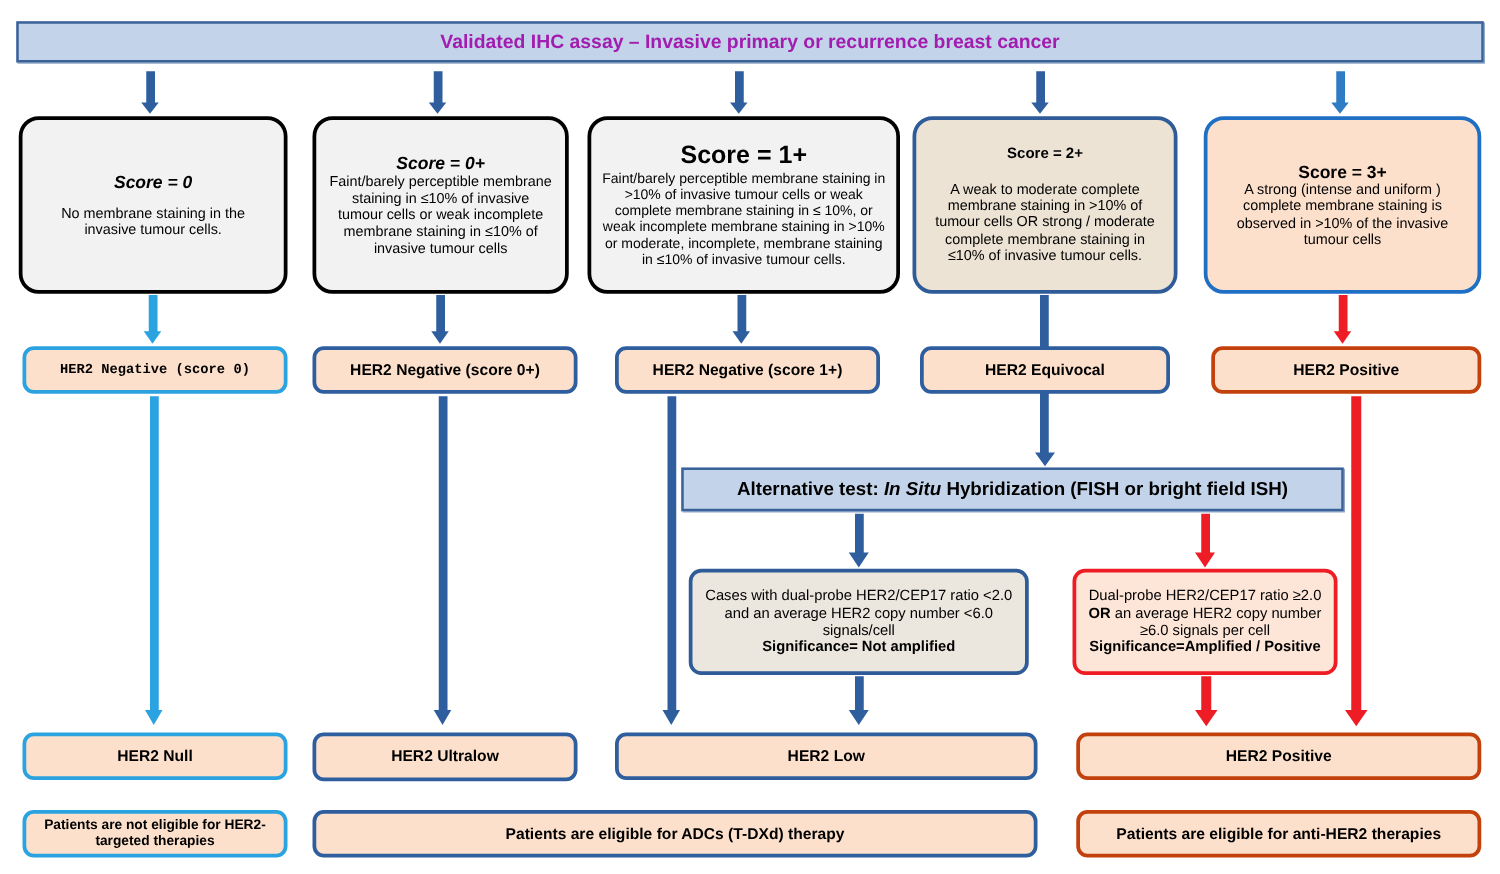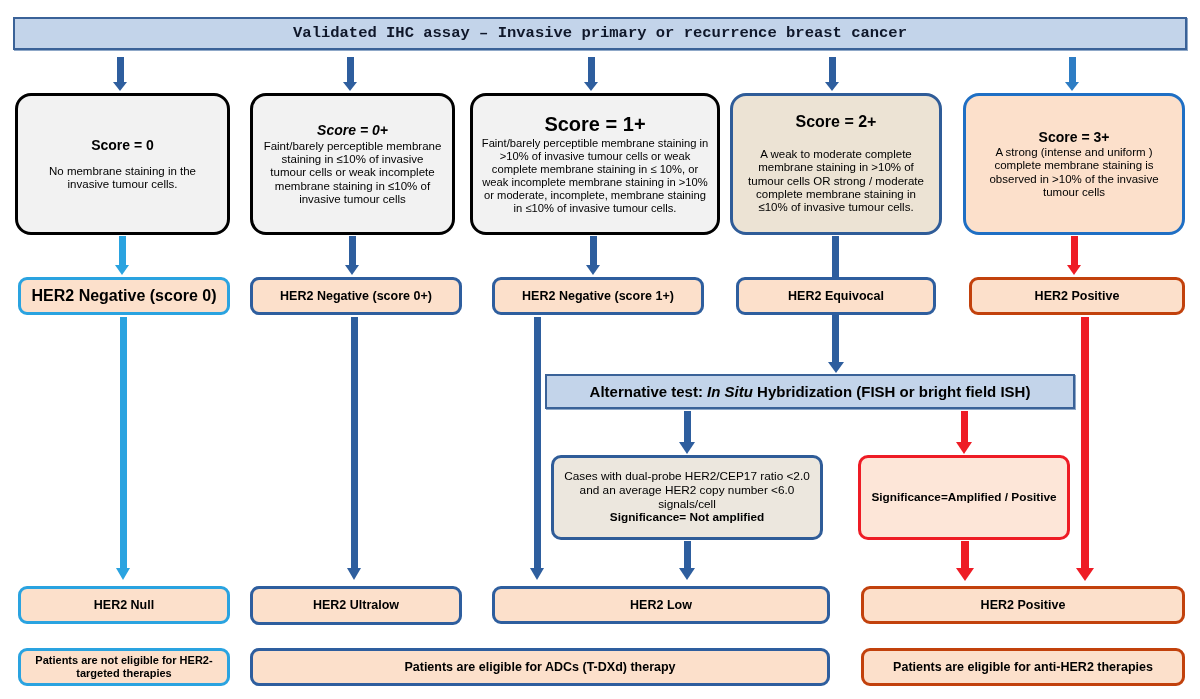--- a/index.html
+++ b/index.html
@@ -28,24 +28,23 @@
   .box .title {
     font-weight: bold;
     display: block;
   }
   .box .body { display: block; }
 
   
   .banner {
     background: #c3d4ea;
     border: 2px solid #3a6298;
-    color: #0f172a;
+    color: #a21caf;
     font-weight: bold;
     box-shadow: 1px 1px 0 #8fa8c8;
-    font-family: Liberation Mono, monospace;
   }
 
   
   .card {
     border-radius: 16px;
   }
   .card-black {
     background: #f2f2f2;
     border: 3px solid #000000;
   }
@@ -112,36 +111,36 @@
   <div class="shaft" style="left:588px; top:57px; width:7px; height:26px; background:#2e5e9e;"></div>
   <div class="head" style="left:584px; top:82px; border-left:7.5px solid transparent; border-right:7.5px solid transparent; border-top:9px solid #2e5e9e;"></div>
 
   <div class="shaft" style="left:829px; top:57px; width:7px; height:26px; background:#2e5e9e;"></div>
   <div class="head" style="left:825px; top:82px; border-left:7.5px solid transparent; border-right:7.5px solid transparent; border-top:9px solid #2e5e9e;"></div>
 
   <div class="shaft" style="left:1069px; top:57px; width:7px; height:26px; background:#2e7dc4;"></div>
   <div class="head" style="left:1065px; top:82px; border-left:7.5px solid transparent; border-right:7.5px solid transparent; border-top:9px solid #2e7dc4;"></div>
 
   <div class="box card card-black" style="left:15px; top:93px; width:215px; height:142px; padding:6px 12px; font-size:11.5px;">
-    <span class="title" style="font-size:14px; margin-bottom:12px;">Score = 0</span>
+    <span class="title" style="font-size:14px; margin-bottom:12px;font-style:italic;">Score = 0</span>
     <span class="body">No membrane staining in the invasive tumour cells.</span>
   </div>
 
   <div class="box card card-black" style="left:250px; top:93px; width:205px; height:142px; padding:5px 10px; font-size:11.5px;">
     <span class="title" style="font-size:14px; margin-bottom:2px;font-style:italic;">Score = 0+</span>
     <span class="body">Faint/barely perceptible membrane staining in ≤10% of invasive tumour cells or weak incomplete membrane staining in ≤10% of invasive tumour cells</span>
   </div>
 
   <div class="box card card-black" style="left:470px; top:93px; width:250px; height:142px; padding:4px 7px; font-size:11.2px;">
     <span class="title" style="font-size:20px; margin-bottom:1px;">Score = 1+</span>
     <span class="body">Faint/barely perceptible membrane staining in &gt;10% of invasive tumour cells or weak complete membrane staining in ≤ 10%, or weak incomplete membrane staining in &gt;10% or moderate, incomplete, membrane staining in ≤10% of invasive tumour cells.</span>
   </div>
 
   <div class="box card card-beige" style="left:730px; top:93px; width:212px; height:142px; padding:5px 9px; font-size:11.5px;">
-    <span class="title" style="font-size:16px; margin-bottom:16px;">Score  = 2+</span>
+    <span class="title" style="font-size:12px; margin-bottom:16px;">Score  = 2+</span>
     <span class="body">A weak to moderate complete membrane staining in &gt;10% of tumour cells OR strong / moderate complete membrane staining in ≤10% of invasive tumour cells.</span>
   </div>
 
   <div class="box card card-peachblue" style="left:963px; top:93px; width:222px; height:142px; padding:5px 9px; font-size:11.5px;">
     <span class="title" style="font-size:14px; margin-bottom:1px;">Score = 3+</span>
     <span class="body">A strong (intense and uniform ) complete membrane staining is observed in &gt;10% of the invasive tumour cells</span>
   </div>
 
   <div class="shaft" style="left:119px; top:236px; width:7px; height:30px; background:#2aa3e0;"></div>
   <div class="head" style="left:115px; top:265px; border-left:7.5px solid transparent; border-right:7.5px solid transparent; border-top:10px solid #2aa3e0;"></div>
@@ -151,21 +150,21 @@
 
   <div class="shaft" style="left:590px; top:236px; width:7px; height:30px; background:#2e5e9e;"></div>
   <div class="head" style="left:586px; top:265px; border-left:7.5px solid transparent; border-right:7.5px solid transparent; border-top:10px solid #2e5e9e;"></div>
 
   <div class="shaft" style="left:832px; top:236px; width:7px; height:128px; background:#2e5e9e;"></div>
   <div class="head" style="left:828px; top:362px; border-left:8px solid transparent; border-right:8px solid transparent; border-top:11px solid #2e5e9e;"></div>
 
   <div class="shaft" style="left:1071px; top:236px; width:7px; height:30px; background:#ee1c25;"></div>
   <div class="head" style="left:1067px; top:265px; border-left:7.5px solid transparent; border-right:7.5px solid transparent; border-top:10px solid #ee1c25;"></div>
 
-  <div class="box pill pill-lightblue" style="left:18px; top:277px; width:212px; height:38px; font-size:16px;">
+  <div class="box pill pill-lightblue" style="left:18px; top:277px; width:212px; height:38px; font-size:11px;font-family:Liberation Mono, monospace;">
     <span>HER2 Negative (score 0)</span>
   </div>
   <div class="box pill pill-darkblue" style="left:250px; top:277px; width:212px; height:38px; font-size:12.5px;">
     <span>HER2 Negative (score 0+)</span>
   </div>
   <div class="box pill pill-darkblue" style="left:492px; top:277px; width:212px; height:38px; font-size:12.5px;">
     <span>HER2 Negative (score 1+)</span>
   </div>
   <div class="box pill pill-darkblue" style="left:736px; top:277px; width:200px; height:38px; font-size:12.5px;">
     <span>HER2 Equivocal</span>
@@ -195,20 +194,21 @@
 
   <div class="shaft" style="left:961px; top:411px; width:7px; height:33px; background:#ee1c25;"></div>
   <div class="head" style="left:956px; top:442px; border-left:8.5px solid transparent; border-right:8.5px solid transparent; border-top:12px solid #ee1c25;"></div>
 
   <div class="box fishbox fish-grey" style="left:551px; top:455px; width:272px; height:85px; padding:4px 10px; font-size:11.8px;">
     <span class="body">Cases with dual-probe HER2/CEP17 ratio &lt;2.0 and an average HER2 copy number &lt;6.0 signals/cell</span>
     <span class="bld">Significance= Not amplified</span>
   </div>
 
   <div class="box fishbox fish-red" style="left:858px; top:455px; width:212px; height:85px; padding:4px 8px; font-size:11.8px;">
+    <span class="body"><span>Dual-probe HER2/CEP17 ratio ≥2.0 </span><span class="bld">OR</span><span> an average HER2 copy number ≥6.0 signals per cell</span></span>
     <span class="bld">Significance=Amplified / Positive</span>
   </div>
 
   <div class="shaft" style="left:684px; top:541px; width:7px; height:29px; background:#2e5e9e;"></div>
   <div class="head" style="left:679px; top:568px; border-left:8.5px solid transparent; border-right:8.5px solid transparent; border-top:12px solid #2e5e9e;"></div>
 
   <div class="shaft" style="left:961px; top:541px; width:8px; height:29px; background:#ee1c25;"></div>
   <div class="head" style="left:956px; top:568px; border-left:9px solid transparent; border-right:9px solid transparent; border-top:13px solid #ee1c25;"></div>
 
   <div class="box pill pill-lightblue" style="left:18px; top:586px; width:212px; height:38px; font-size:12.5px;">

